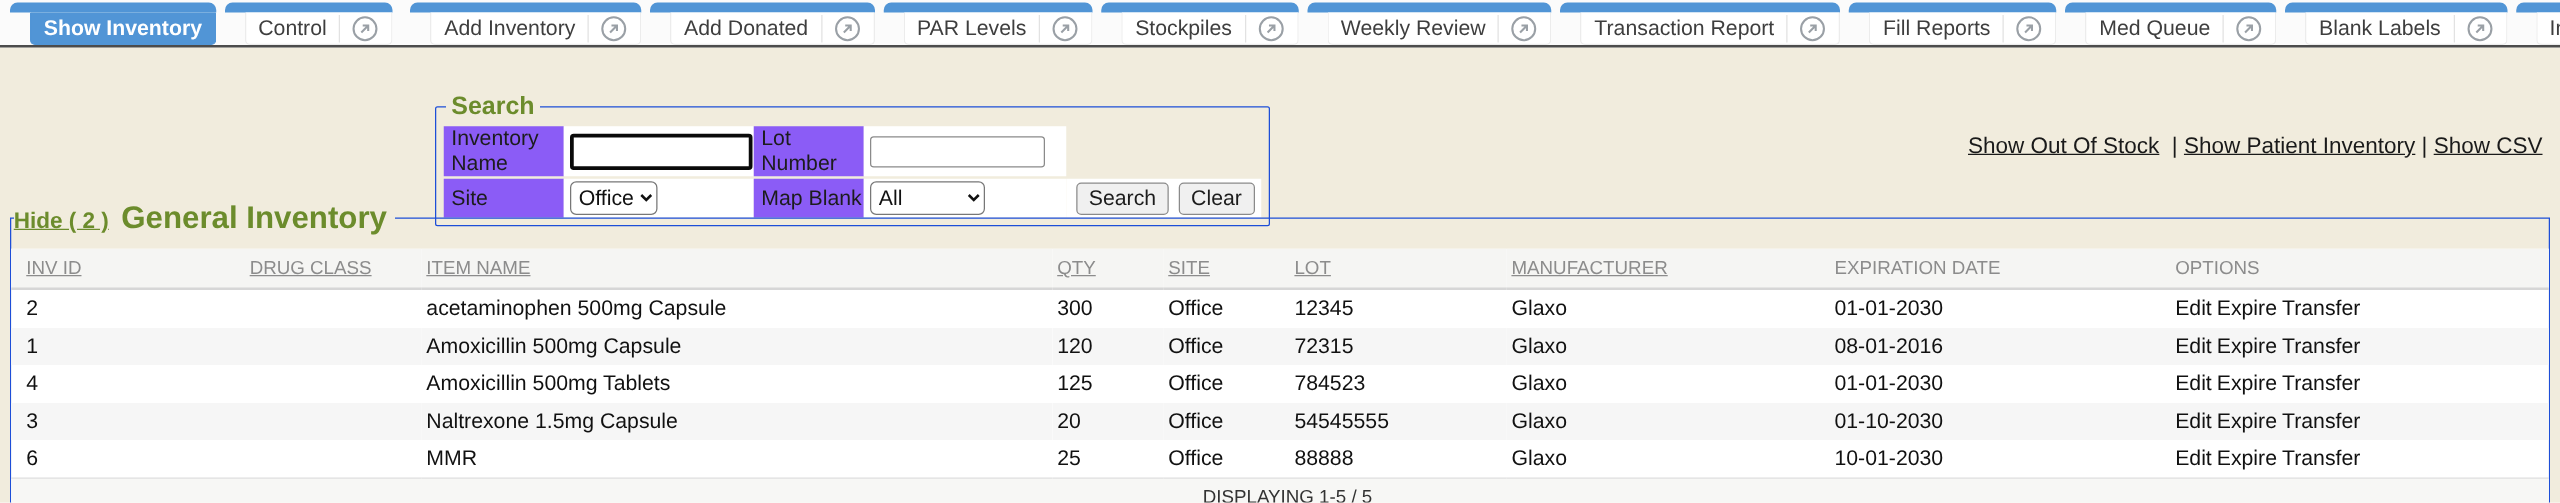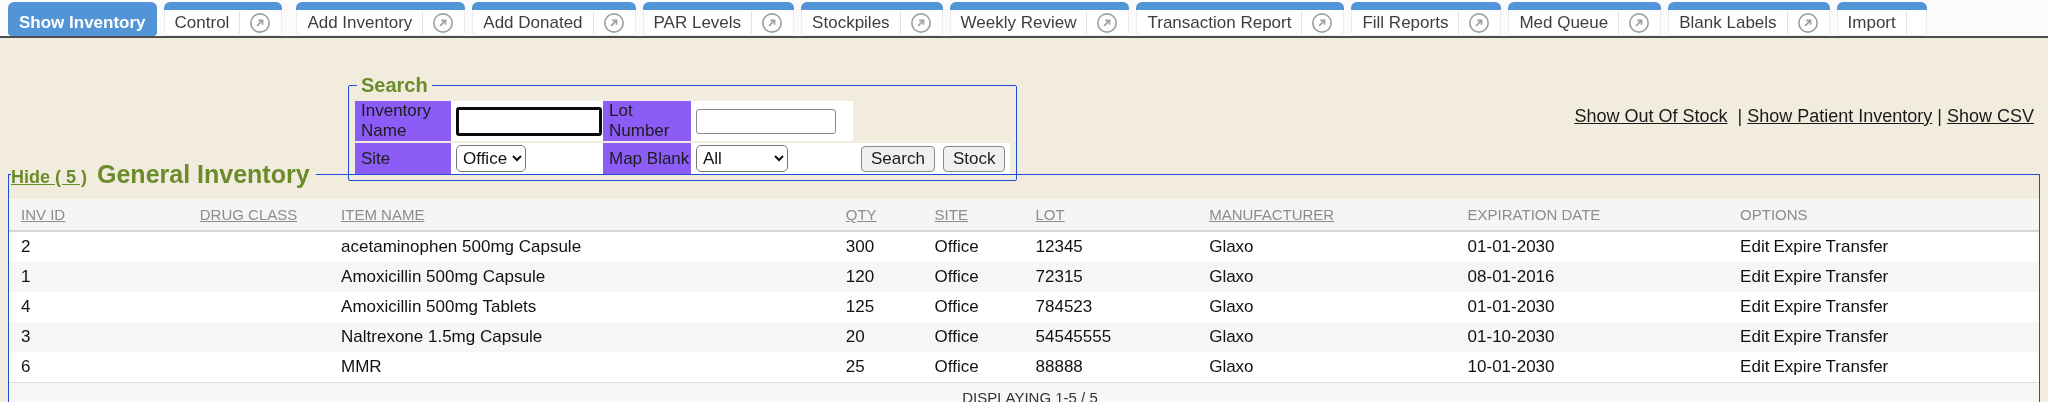--- a/index.html
+++ b/index.html
@@ -7,21 +7,21 @@
   body { font-family:"Liberation Sans", sans-serif; background:#f1ecdd; overflow:hidden; }
   .page { position:relative; width:2048px; height:402px; background:#f1ecdd; }
 
   
   .tabbar { position:absolute; top:0; left:0; right:0; height:38px; background:#fbfbfb;
             border-bottom:2px solid #4c4c4c; display:flex; align-items:flex-end;
             padding-left:8px; gap:7px; }
   .tab { display:flex; flex-direction:column; height:34px; cursor:pointer; }
   .tab-strip { height:8px; background:#5195d6; border-radius:6px 6px 0 0; }
   .tab-body { flex:1; background:#fff; border:1px solid #ececec; border-top:none;
-              border-radius:0 0 4px 4px; display:flex; align-items:center; padding:0 10px; }
+              border-radius:0 0 4px 4px; display:flex; align-items:center; padding:0 10px;margin-left:16px; }
   .tab-label { font-size:17px; color:#3e3e3e; white-space:nowrap; }
   .tab-sep { width:1px; height:22px; background:#e2e2e2; margin:0 9px 0 10px; }
   .ext-icon { width:22px; height:22px; display:inline-flex; }
   .ext-icon svg { width:22px; height:22px; }
   .tab.active .tab-body { background:#5195d6; border-color:#5195d6; }
   .tab.active .tab-label { color:#fff; font-weight:bold; }
 
   
   fieldset { border:1px solid #1d4ed8; }
   .search-fs { position:absolute; left:348px; top:74px; width:606px; padding:4px 6px 6px 6px;
@@ -239,32 +239,32 @@
       <div class="cell lbl">Site</div>
       <div class="cell val">
         <select class="site-select"><option>Office</option></select>
       </div>
       <div class="cell lbl">Map Blank</div>
       <div class="cell val">
         <select class="map-select"><option>All</option></select>
       </div>
       <div class="cell val btns">
         <button class="btn">Search</button>
-        <button class="btn">Stock</button>
+        <button class="btn">Clear</button>
       </div>
     </div>
   </fieldset>
 
   <div class="quick-links">
     <a>Show Out Of Stock</a><span class="qsep"> |</span><a>Show Patient Inventory</a><span class="qsep">|</span><a>Show CSV</a>
   </div>
 
   <fieldset class="gi-fs">
     <legend>
-      <a class="hide-link">Hide ( 5 )</a>
+      <a class="hide-link">Hide ( 2 )</a>
       <span class="gi-title">General Inventory</span>
     </legend>
     <table class="inv">
       <colgroup>
           <col style="width: 185px;">
           <col style="width: 140px;">
           <col style="width: 500px;">
           <col style="width: 88px;">
           <col style="width: 100px;">
           <col style="width: 172px;">

